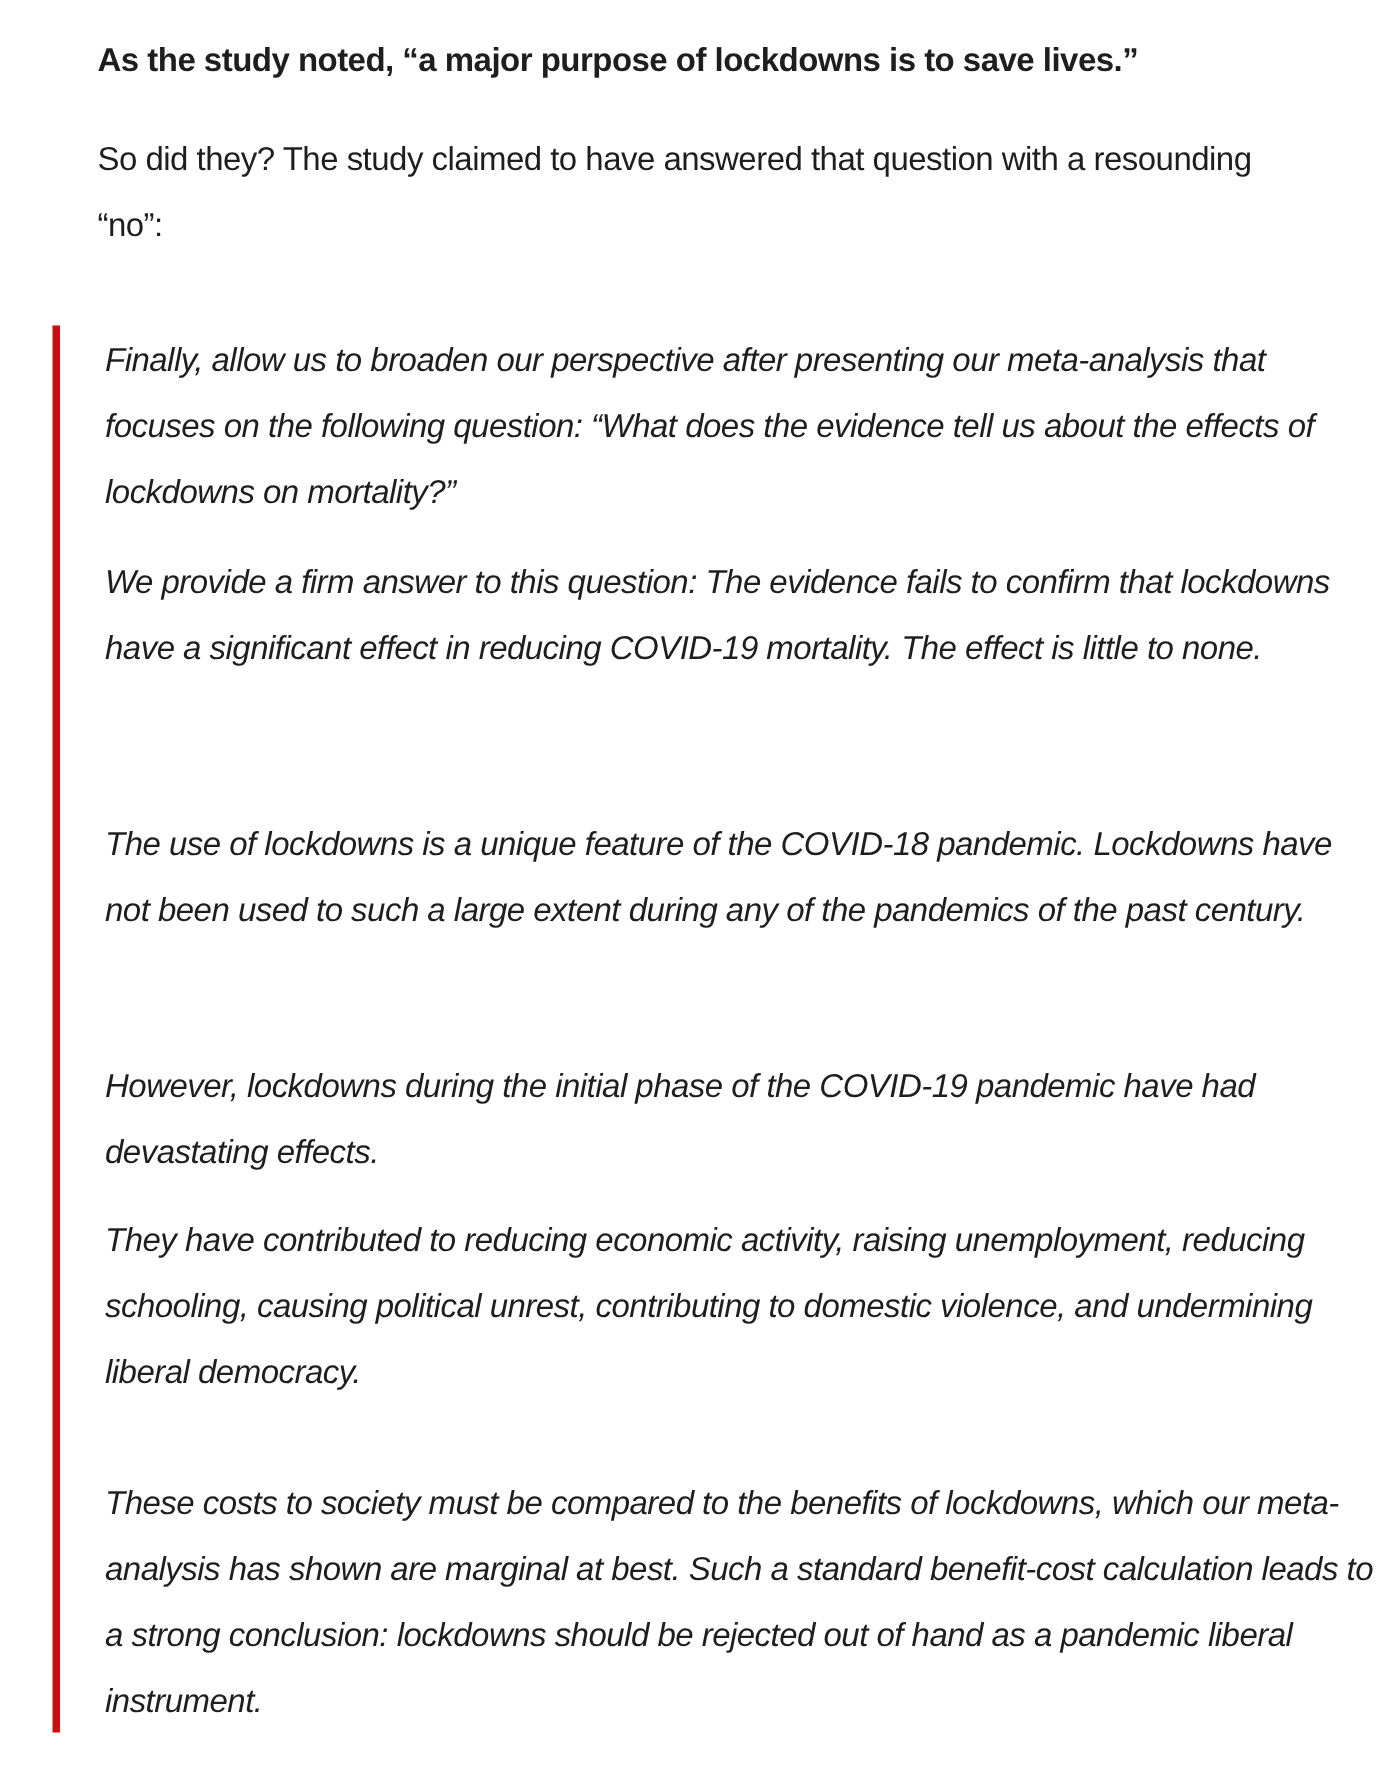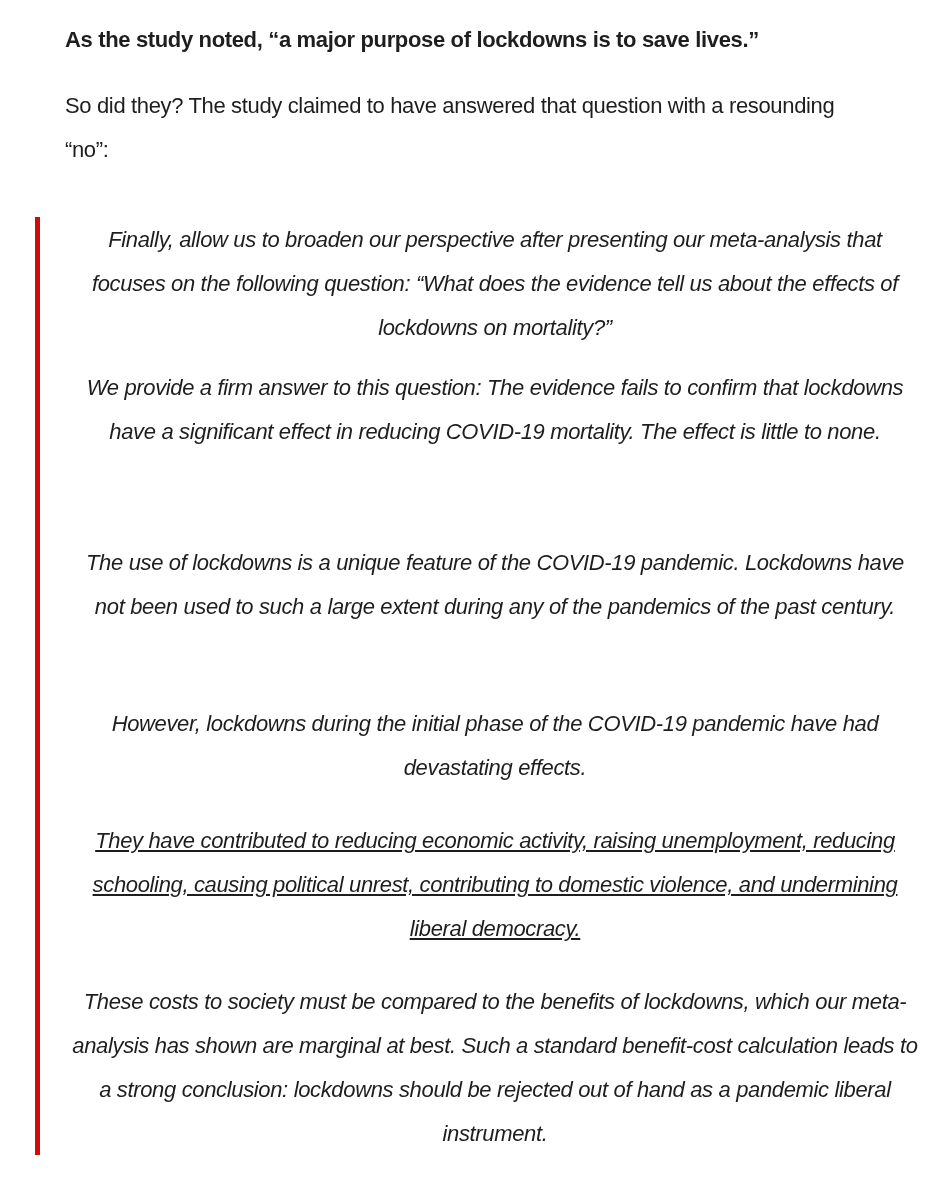--- a/index.html
+++ b/index.html
@@ -20,43 +20,42 @@
     blockquote {
       position: absolute;
       left: 35px;
       top: 217px;
       width: 880px;
       height: 938px;
       margin: 0;
       padding: 0;
       border-left: 5px solid #d10a0a;
       box-sizing: border-box;
-      text-align: center;
     }
     blockquote p {
       position: absolute;
       left: 30px;
       width: 850px;
       font-style: italic;
     }
     .q1 { top: 1px; }
     .q2 { top: 149px; }
     .q3 { top: 324px; }
     .q4 { top: 485px; }
-    .q5 { top: 602px; text-decoration: underline; }
+    .q5 { top: 588px; }
     .q6 { top: 763px; }
   </style>
 </head>
 <body>
 
 <div class="article">
   <p class="lead-p p1">As the study noted, “a major purpose of lockdowns is to save lives.”</p>
   <p class="lead-p p2">So did they? The study claimed to have answered that question with a resounding “no”:</p>
 
   <blockquote style="border-left-color: rgb(209, 10, 10);">
     <p class="q1">Finally, allow us to broaden our perspective after presenting our meta-analysis that focuses on the following question: “What does the evidence tell us about the effects of lockdowns on mortality?”</p>
     <p class="q2">We provide a firm answer to this question: The evidence fails to confirm that lockdowns have a significant effect in reducing COVID-19 mortality. The effect is little to none.</p>
-    <p class="q3">The use of lockdowns is a unique feature of the COVID-19 pandemic. Lockdowns have not been used to such a large extent during any of the pandemics of the past century.</p>
+    <p class="q3">The use of lockdowns is a unique feature of the COVID-18 pandemic. Lockdowns have not been used to such a large extent during any of the pandemics of the past century.</p>
     <p class="q4">However, lockdowns during the initial phase of the COVID-19 pandemic have had devastating effects.</p>
     <p class="q5">They have contributed to reducing economic activity, raising unemployment, reducing schooling, causing political unrest, contributing to domestic violence, and undermining liberal democracy.</p>
     <p class="q6">These costs to society must be compared to the benefits of lockdowns, which our meta-analysis has shown are marginal at best. Such a standard benefit-cost calculation leads to a strong conclusion: lockdowns should be rejected out of hand as a pandemic liberal instrument.</p>
   </blockquote>
 </div>
 
 </body></html>

